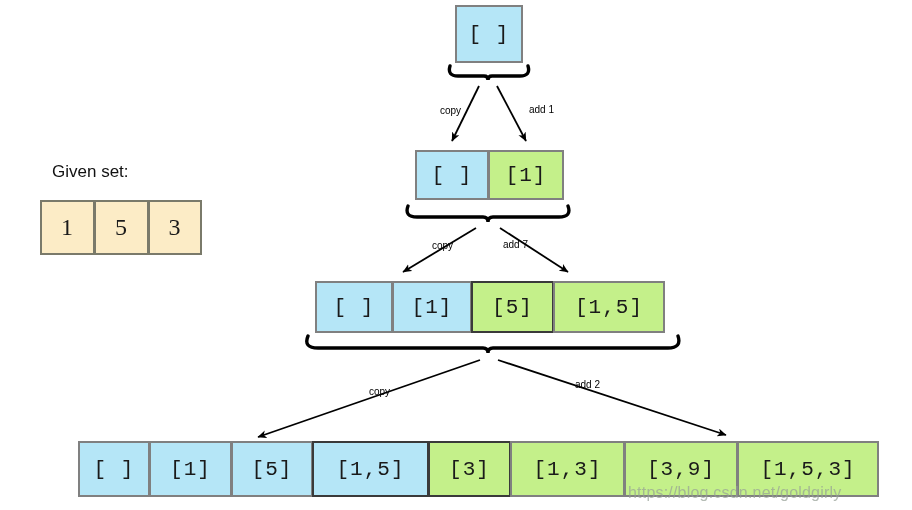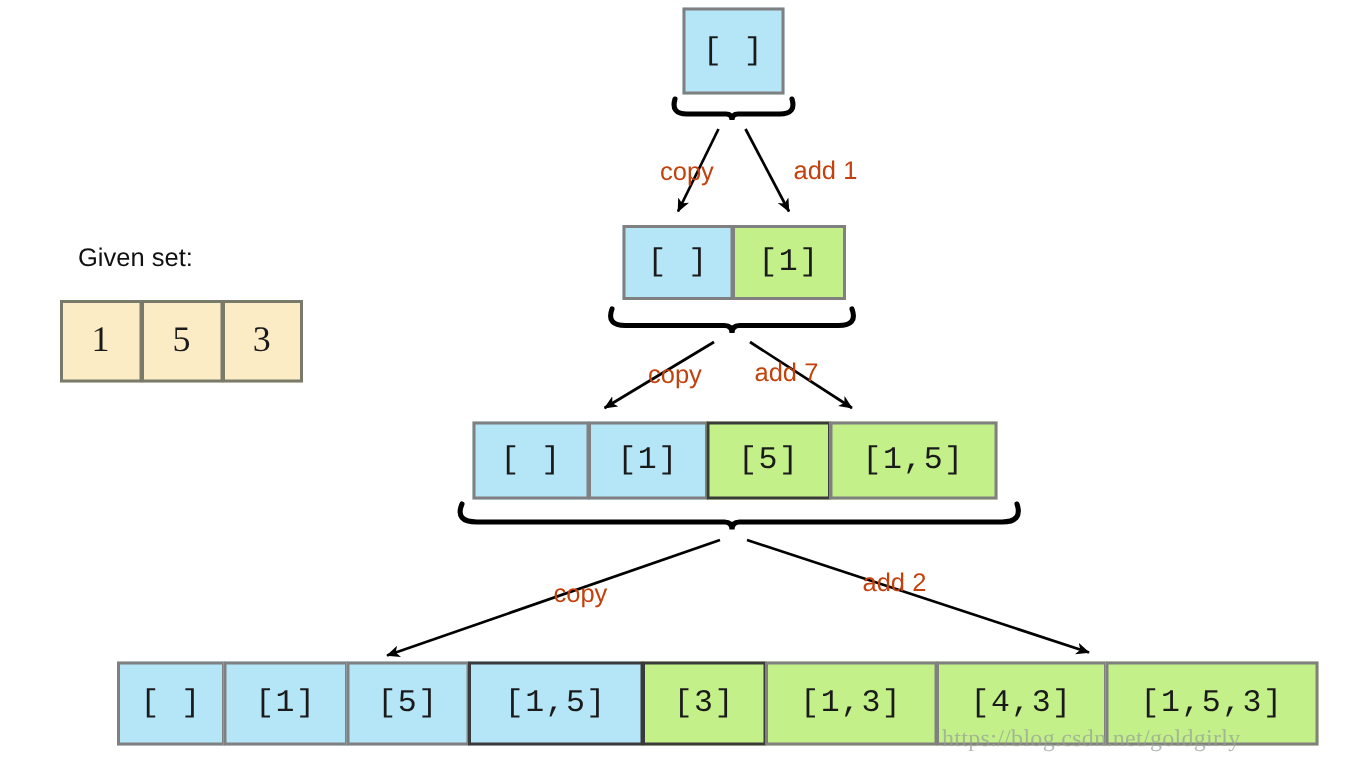--- a/index.html
+++ b/index.html
@@ -47,32 +47,32 @@
     position: absolute;
     left: 52px;
     top: 162px;
     font-size: 17px;
     color: #111111;
     font-family: "Liberation Sans", sans-serif;
     white-space: nowrap;
   }
   .edge-label {
     position: absolute;
-    font-size: 17px;
-    color: #c2410c;
+    font-size: 10px;
+    color: #000000;
     font-family: "Liberation Sans", sans-serif;
     white-space: nowrap;
   }
   .watermark {
     position: absolute;
     left: 628px;
     top: 484px;
     font-size: 16px;
     color: rgba(150,160,150,0.70);
-    font-family: Liberation Serif, serif;
+    font-family: Liberation Sans, sans-serif;
     white-space: nowrap;
     letter-spacing: 0.2px;
   }
 </style>
 </head>
 <body>
 
 <div id="stage">
 
   <svg id="wires" viewBox="0 0 912 510">
@@ -112,21 +112,21 @@
   <div class="cell blue" style="left:392px; top:281px; width:80px; height:52px;">[1]</div>
   <div class="cell green edge-dark" style="left:471px; top:281px; width:83px; height:52px;">[5]</div>
   <div class="cell green" style="left:553px; top:281px; width:112px; height:52px;">[1,5]</div>
 
   <div class="cell blue" style="left:78px; top:441px; width:72px; height:56px;">[ ]</div>
   <div class="cell blue" style="left:149px; top:441px; width:83px; height:56px;">[1]</div>
   <div class="cell blue" style="left:231px; top:441px; width:82px; height:56px;">[5]</div>
   <div class="cell blue edge-dark" style="left:312px; top:441px; width:117px; height:56px;">[1,5]</div>
   <div class="cell green edge-dark" style="left:428px; top:441px; width:83px; height:56px;">[3]</div>
   <div class="cell green" style="left:510px; top:441px; width:115px; height:56px;text-align:right;">[1,3]</div>
-  <div class="cell green" style="left:624px; top:441px; width:114px; height:56px;">[4,3]</div>
+  <div class="cell green" style="left:624px; top:441px; width:114px; height:56px;">[3,9]</div>
   <div class="cell green" style="left:737px; top:441px; width:142px; height:56px;">[1,5,3]</div>
 
   <div class="edge-label" style="left:440px; top:105px;">copy</div>
   <div class="edge-label" style="left:494px; top:104px;margin-left:35px;">add 1</div>
 
   <div class="edge-label" style="left:432px; top:240px;">copy</div>
   <div class="edge-label" style="left:503px; top:239px;">add 7</div>
 
   <div class="edge-label" style="left:369px; top:386px;">copy</div>
   <div class="edge-label" style="left:575px; top:379px;">add 2</div>

